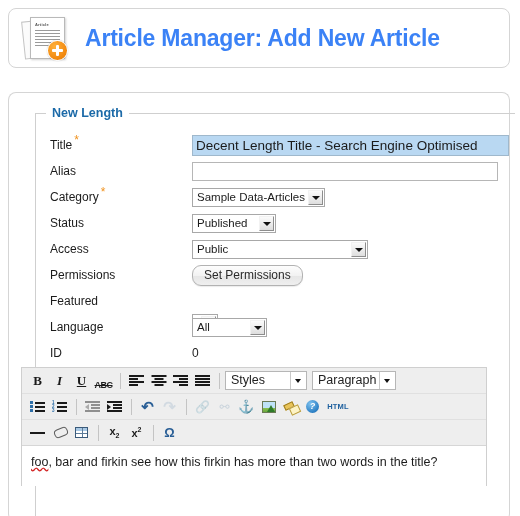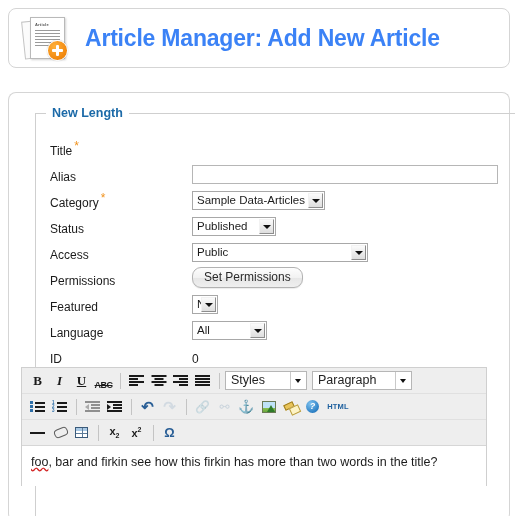--- a/index.html
+++ b/index.html
@@ -138,21 +138,21 @@
   }
 
   .form {
     position: absolute;
     left: 14px;
     top: 18px;
     right: 0;
   }
   .row {
     display: flex;
-    align-items: flex-end;
+    align-items: center;
     height: 26px;
     margin-bottom: 0px;
   }
   .row .lbl {
     width: 142px;
     flex: 0 0 auto;
     font-size: 12px;
     color: #1b1b1b;
     white-space: nowrap;
   }
@@ -324,21 +324,21 @@
   }
   .tb-sel .arw::after {
     content: "";
     position: absolute;
     left: 4px; top: 7px;
     border-left: 3.5px solid transparent;
     border-right: 3.5px solid transparent;
     border-top: 4px solid #111;
   }
   #tb-styles { width: 82px; }
-  #tb-paragraph { width: 100px; }
+  #tb-paragraph { width: 84px; }
 
   
   .ico-b  { font-weight: bold; font-family: "Liberation Serif", serif; font-size: 13px; }
   .ico-i  { font-style: italic; font-weight: bold; font-family: "Liberation Serif", serif; font-size: 13px; }
   .ico-u  { font-weight: bold; text-decoration: underline; font-family: "Liberation Serif", serif; font-size: 13px; }
   .ico-s  { font-weight: bold; text-decoration: line-through; font-size: 9px; letter-spacing: -.5px; margin-top: 8px; }
 
   .lines { width: 15px; height: 11px; position: relative; }
   .lines i { position: absolute; height: 1.6px; background: #1a1a1a; left: 0; }
   .lines i:nth-child(1){ top:0; }
@@ -505,20 +505,21 @@
 <div class="body-panel">
   <div class="fieldset">
     <div class="legend">New Length</div>
 
     <div class="form">
 
       <div class="row">
         <div class="lbl">
           <span>Title</span><span class="req">*</span>
         </div>
+        <input id="title-input" class="txt" type="text" value="Decent Length Title - Search Engine Optimised" style="">
       </div>
 
       <div class="row">
         <div class="lbl">Alias</div>
         <input id="alias-input" class="txt" type="text" value="" style="">
       </div>
 
       <div class="row">
         <div class="lbl">
           <span>Category</span><span class="req">*</span>

